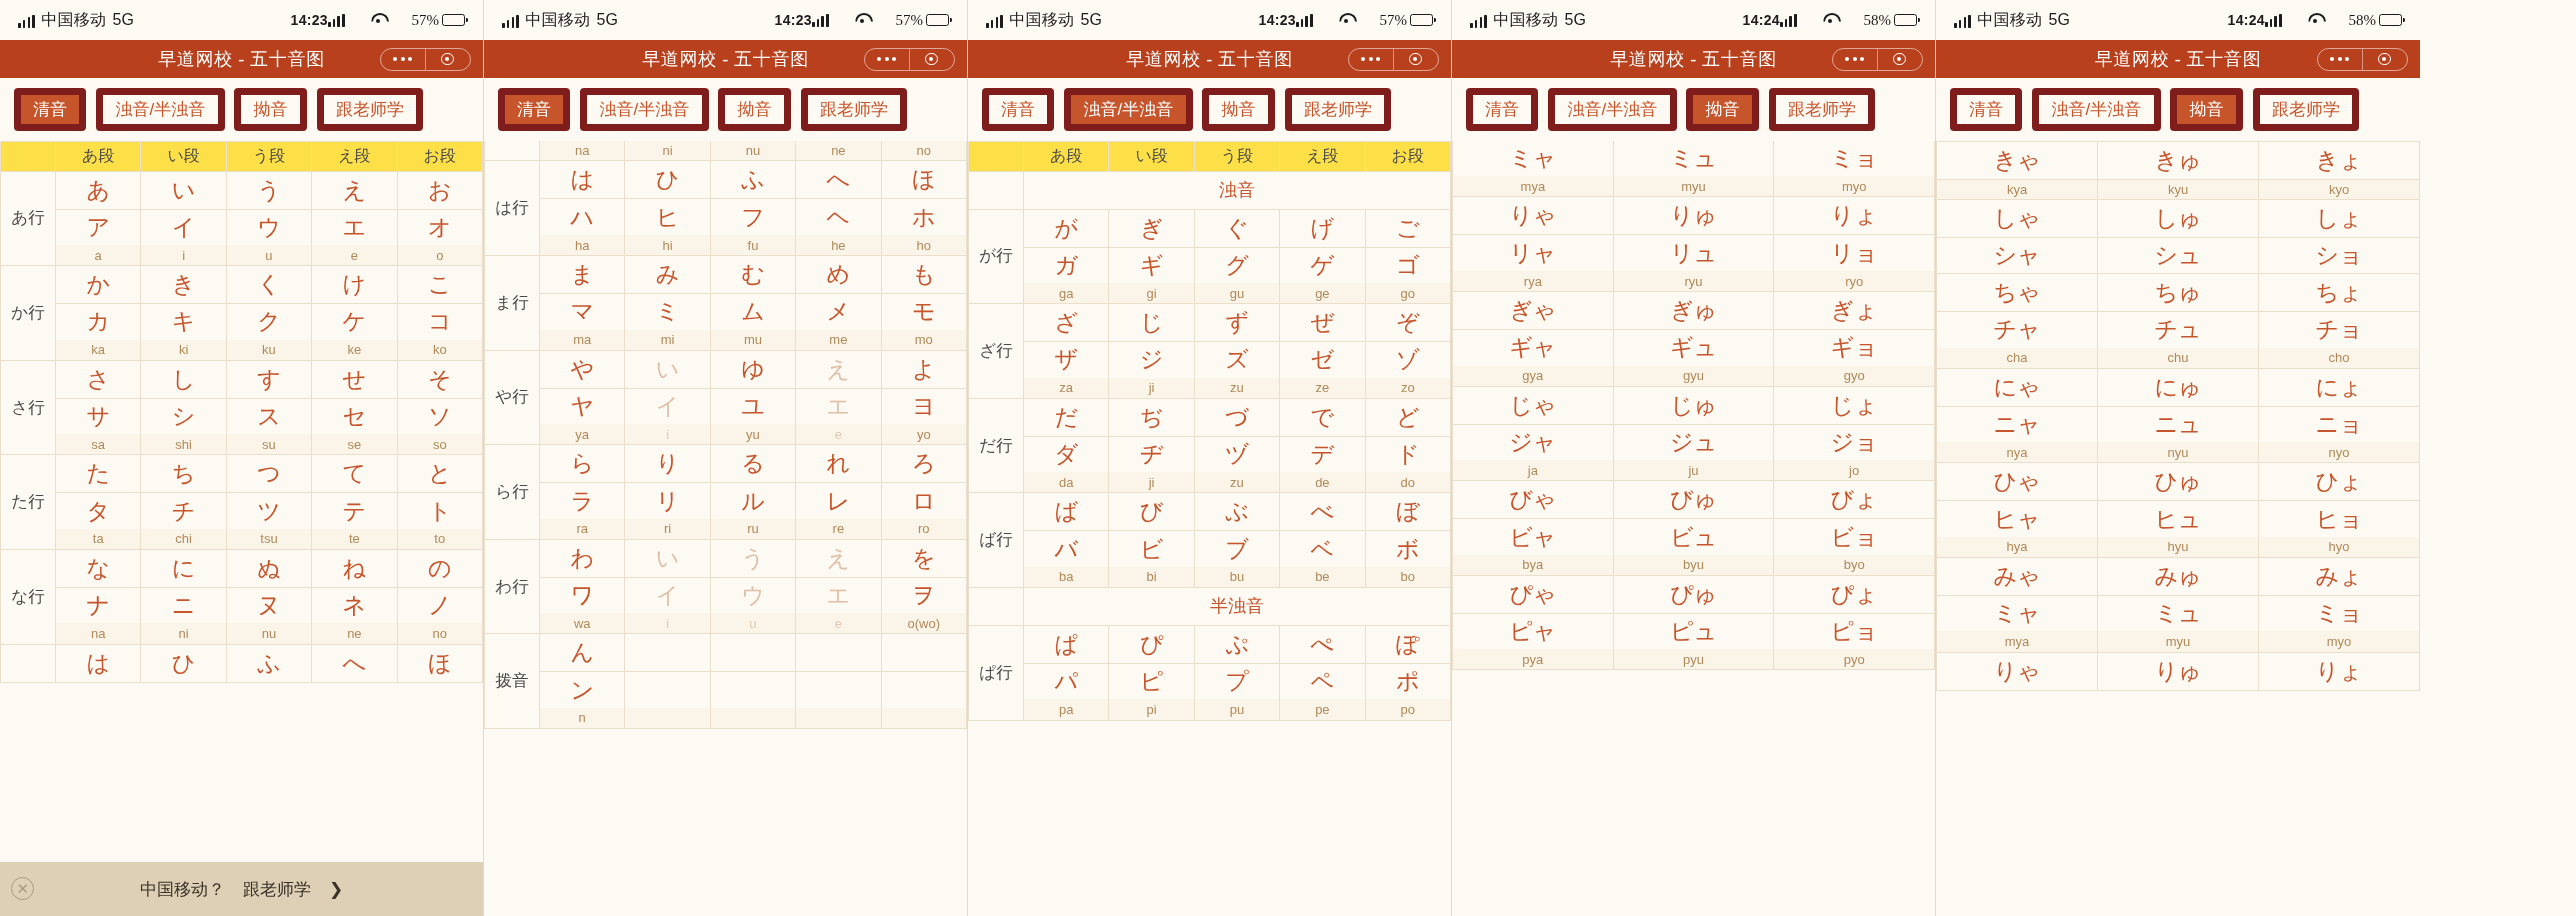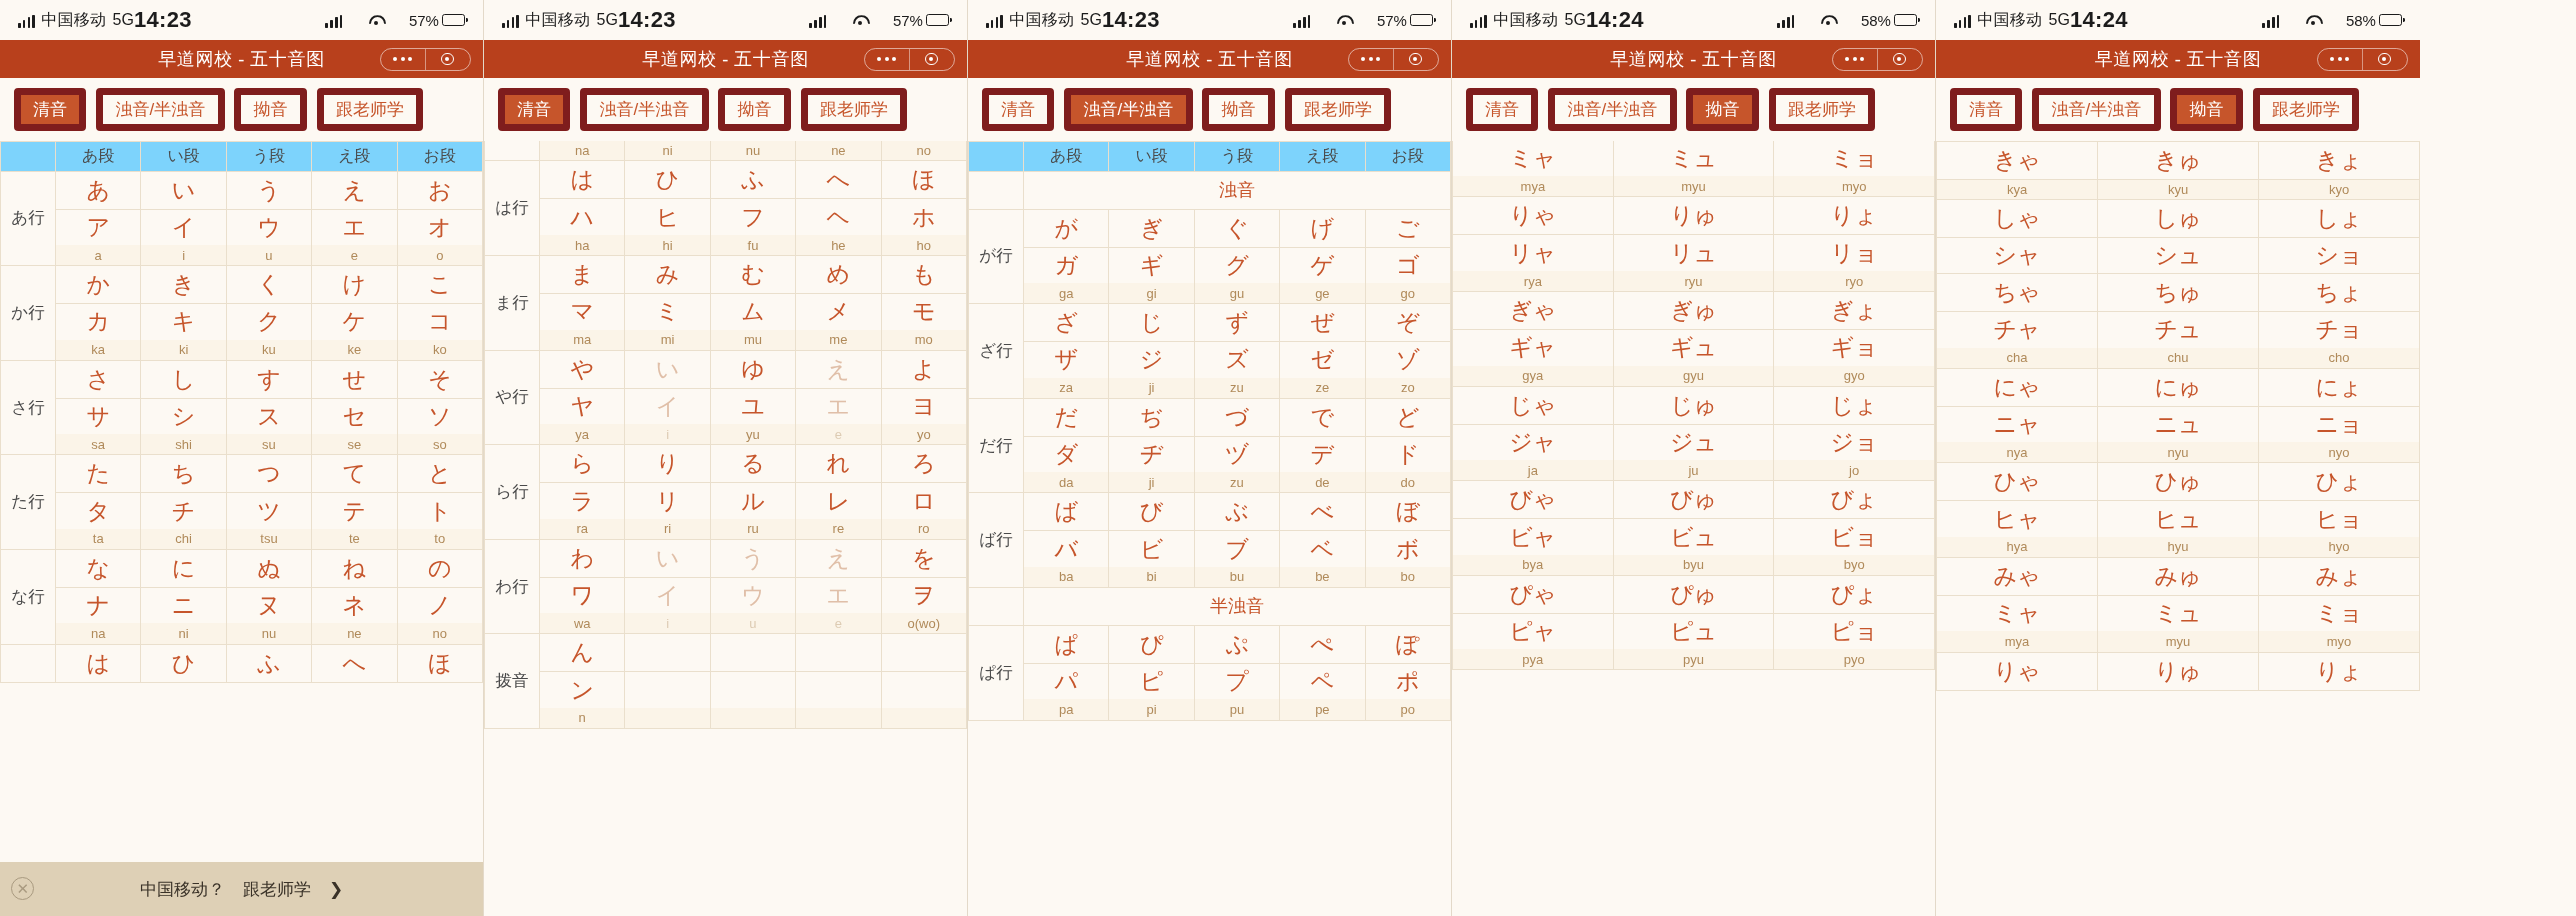--- a/index.html
+++ b/index.html
@@ -38,22 +38,22 @@
   }
   .sb-left { display: flex; align-items: center; gap: 6.2px; }
   .sb-signal { display: inline-flex; align-items: flex-end; gap: 2.1px; height: 15px; }
   .sb-signal i { display: block; width: 2.7px; background: #1c1c1c; border-radius: 0.7px; }
   .sb-signal i:nth-child(1){height:4.8px}
   .sb-signal i:nth-child(2){height:7.6px}
   .sb-signal i:nth-child(3){height:10.3px}
   .sb-signal i:nth-child(4){height:13px}
   .sb-carrier { font-size: 16px; letter-spacing: 0.3px; }
   .sb-net { font-size: 16px; }
-  .sb-time { flex: 1; text-align: left; font-size: 22px; font-weight: 600; letter-spacing: 0.3px; }
-  .sb-right { display: flex; align-items: center; gap: 25px; }
+  .sb-time { flex: 1; text-align: right; font-size: 14px; font-weight: 600; letter-spacing: 0.3px; }
+  .sb-right { display: flex; align-items: flex-start; gap: 25px; font-family: Liberation Serif, serif; }
   .sb-wifi {
     width: 16.5px; height: 12.4px; position: relative; display:inline-block;
   }
   .sb-wifi::before{
     content:""; position:absolute; left:1.4px; top:1.4px; width:13.7px; height:13.7px;
     border:2.7px solid #1c1c1c; border-radius:50%;
     clip-path: polygon(0 0, 100% 0, 100% 48%, 0 48%);
   }
   .sb-wifi::after{
     content:""; position:absolute; left:6.2px; top:7.6px; width:4.1px; height:4.1px;
@@ -143,21 +143,21 @@
   table.kana td, table.kana th {
     border: 0.7px solid #eadfcc;
     text-align: center;
     vertical-align: middle;
     font-weight: normal;
   }
   .hdr-row th {
     height: 30px;
     font-size: 16px;
     color: #4a4a4a;
-    background: #7dd3fc;
+    background: #fde047;
   }
   .rowlabel {
     width: 55px;
     font-size: 16.5px;
     color: #4a4a4a;
     background: #fdf9f3;
   }
   .hira {
     height: 38px;
     font-size: 23px;

